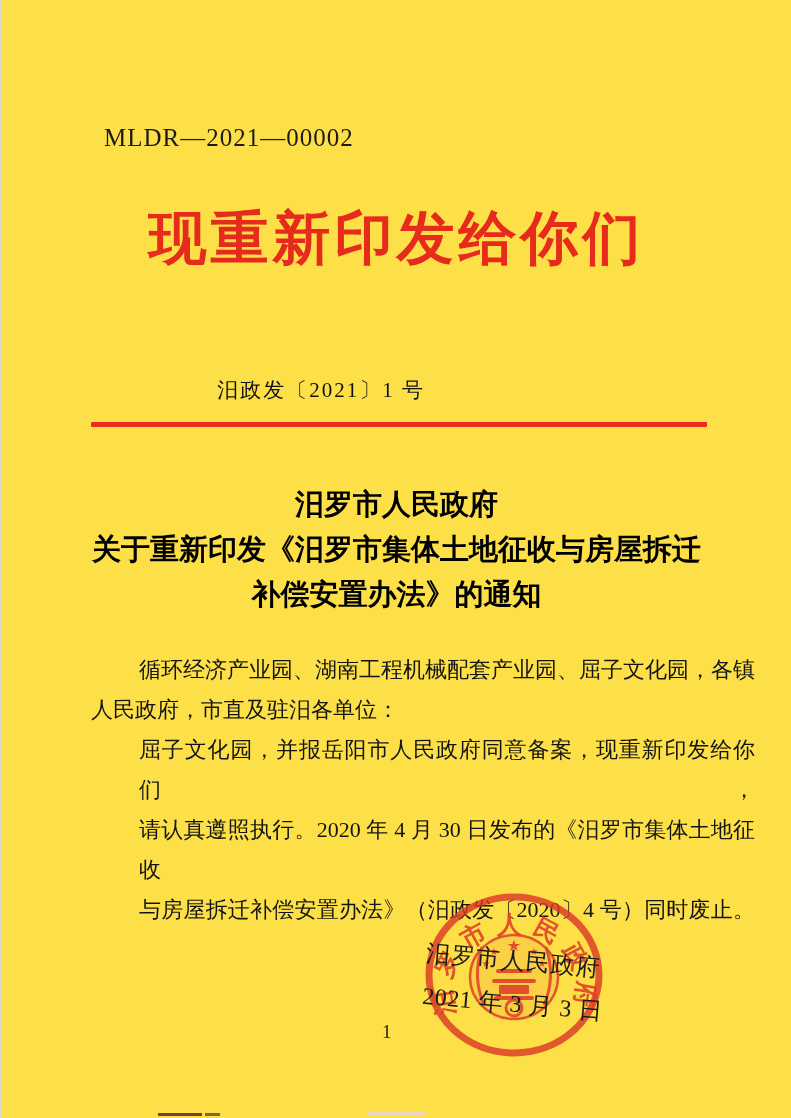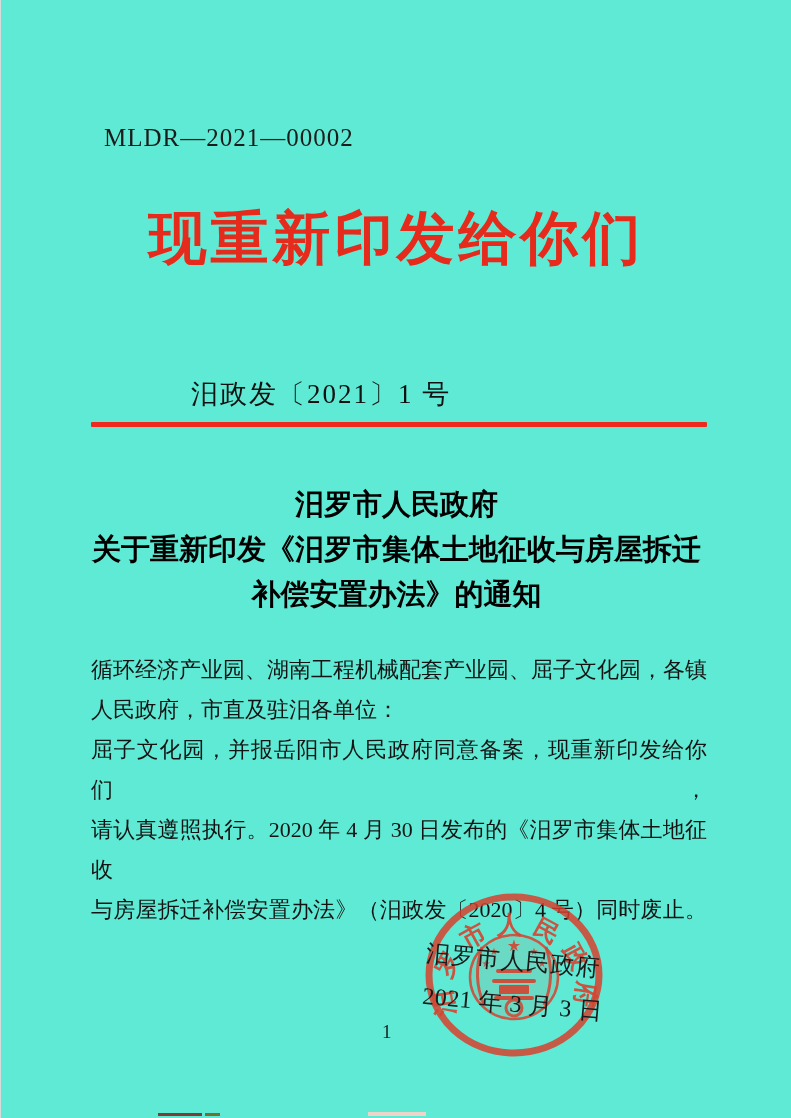--- a/index.html
+++ b/index.html
@@ -1,21 +1,21 @@
 <!DOCTYPE html>
 <html><head>
 <meta charset="utf-8">
 <style>
   * { margin: 0; padding: 0; box-sizing: border-box; }
   html, body { background: #ffffff; }
   body { width: 791px; height: 1118px; position: relative; overflow: hidden; }
 
   .page {
     position: absolute; left: 0; top: 0; width: 791px; height: 1118px;
-    background: #5eead4;
+    background: #fde047;
     border-left: 1px solid #d9d9d9;
     font-family: "Liberation Serif", "DejaVu Serif", serif;
     color: #1c1c1c;
   }
 
   .doc-code {
     position: absolute; left: 103px; top: 124px;
     font-size: 25px; letter-spacing: 1px; color: #1c1c1c;
     font-family: "Liberation Serif", "DejaVu Serif", serif;
   }
@@ -24,21 +24,21 @@
     position: absolute; left: 0; top: 200px; width: 791px;
     text-align: center;
     font-size: 58px; font-weight: 900; letter-spacing: 4px;
     color: #e62a1c;
     font-family: "Liberation Serif", "DejaVu Serif", serif;
     white-space: nowrap;
   }
 
   .doc-number {
     position: absolute; left: 0; top: 376px; width: 640px;
-    text-align: center; font-size: 27px; color: #111111;
+    text-align: center; font-size: 21px; color: #111111;
     letter-spacing: 2px;
     font-family: Liberation Serif, serif;
   }
 
   .red-line {
     position: absolute; left: 90px; top: 422px; width: 616px; height: 5px;
     background: #ee2a1e; border-radius: 1px;
   }
 
   .notice-title {
@@ -47,21 +47,21 @@
     font-size: 29px; line-height: 45px;
     font-family: "Liberation Serif", "DejaVu Serif", serif;
   }
 
   .body-text {
     position: absolute; left: 90px; top: 650px; width: 616px;
     font-size: 22px; line-height: 40px; color: #141414;
     font-family: "Liberation Serif", "DejaVu Serif", serif;
   }
   .body-line { width: 616px; white-space: nowrap; }
-  .body-line.fill { white-space: normal; text-align: justify; text-align-last: justify; }
+  .body-line.fill { white-space: normal; text-align: justify; text-align-last: justify; margin-left: 48px; }
   .body-line.indent { padding-left: 28px; width: 588px; }
 
   .signature {
     position: absolute; left: 427px; top: 932px;
     transform: rotate(5deg); transform-origin: left top;
     font-size: 24px; line-height: 43px; color: #1a1a1a;
     letter-spacing: 1px; white-space: nowrap; z-index: 3;
   }
   .signature .date-line { letter-spacing: 0.5px; }
 

